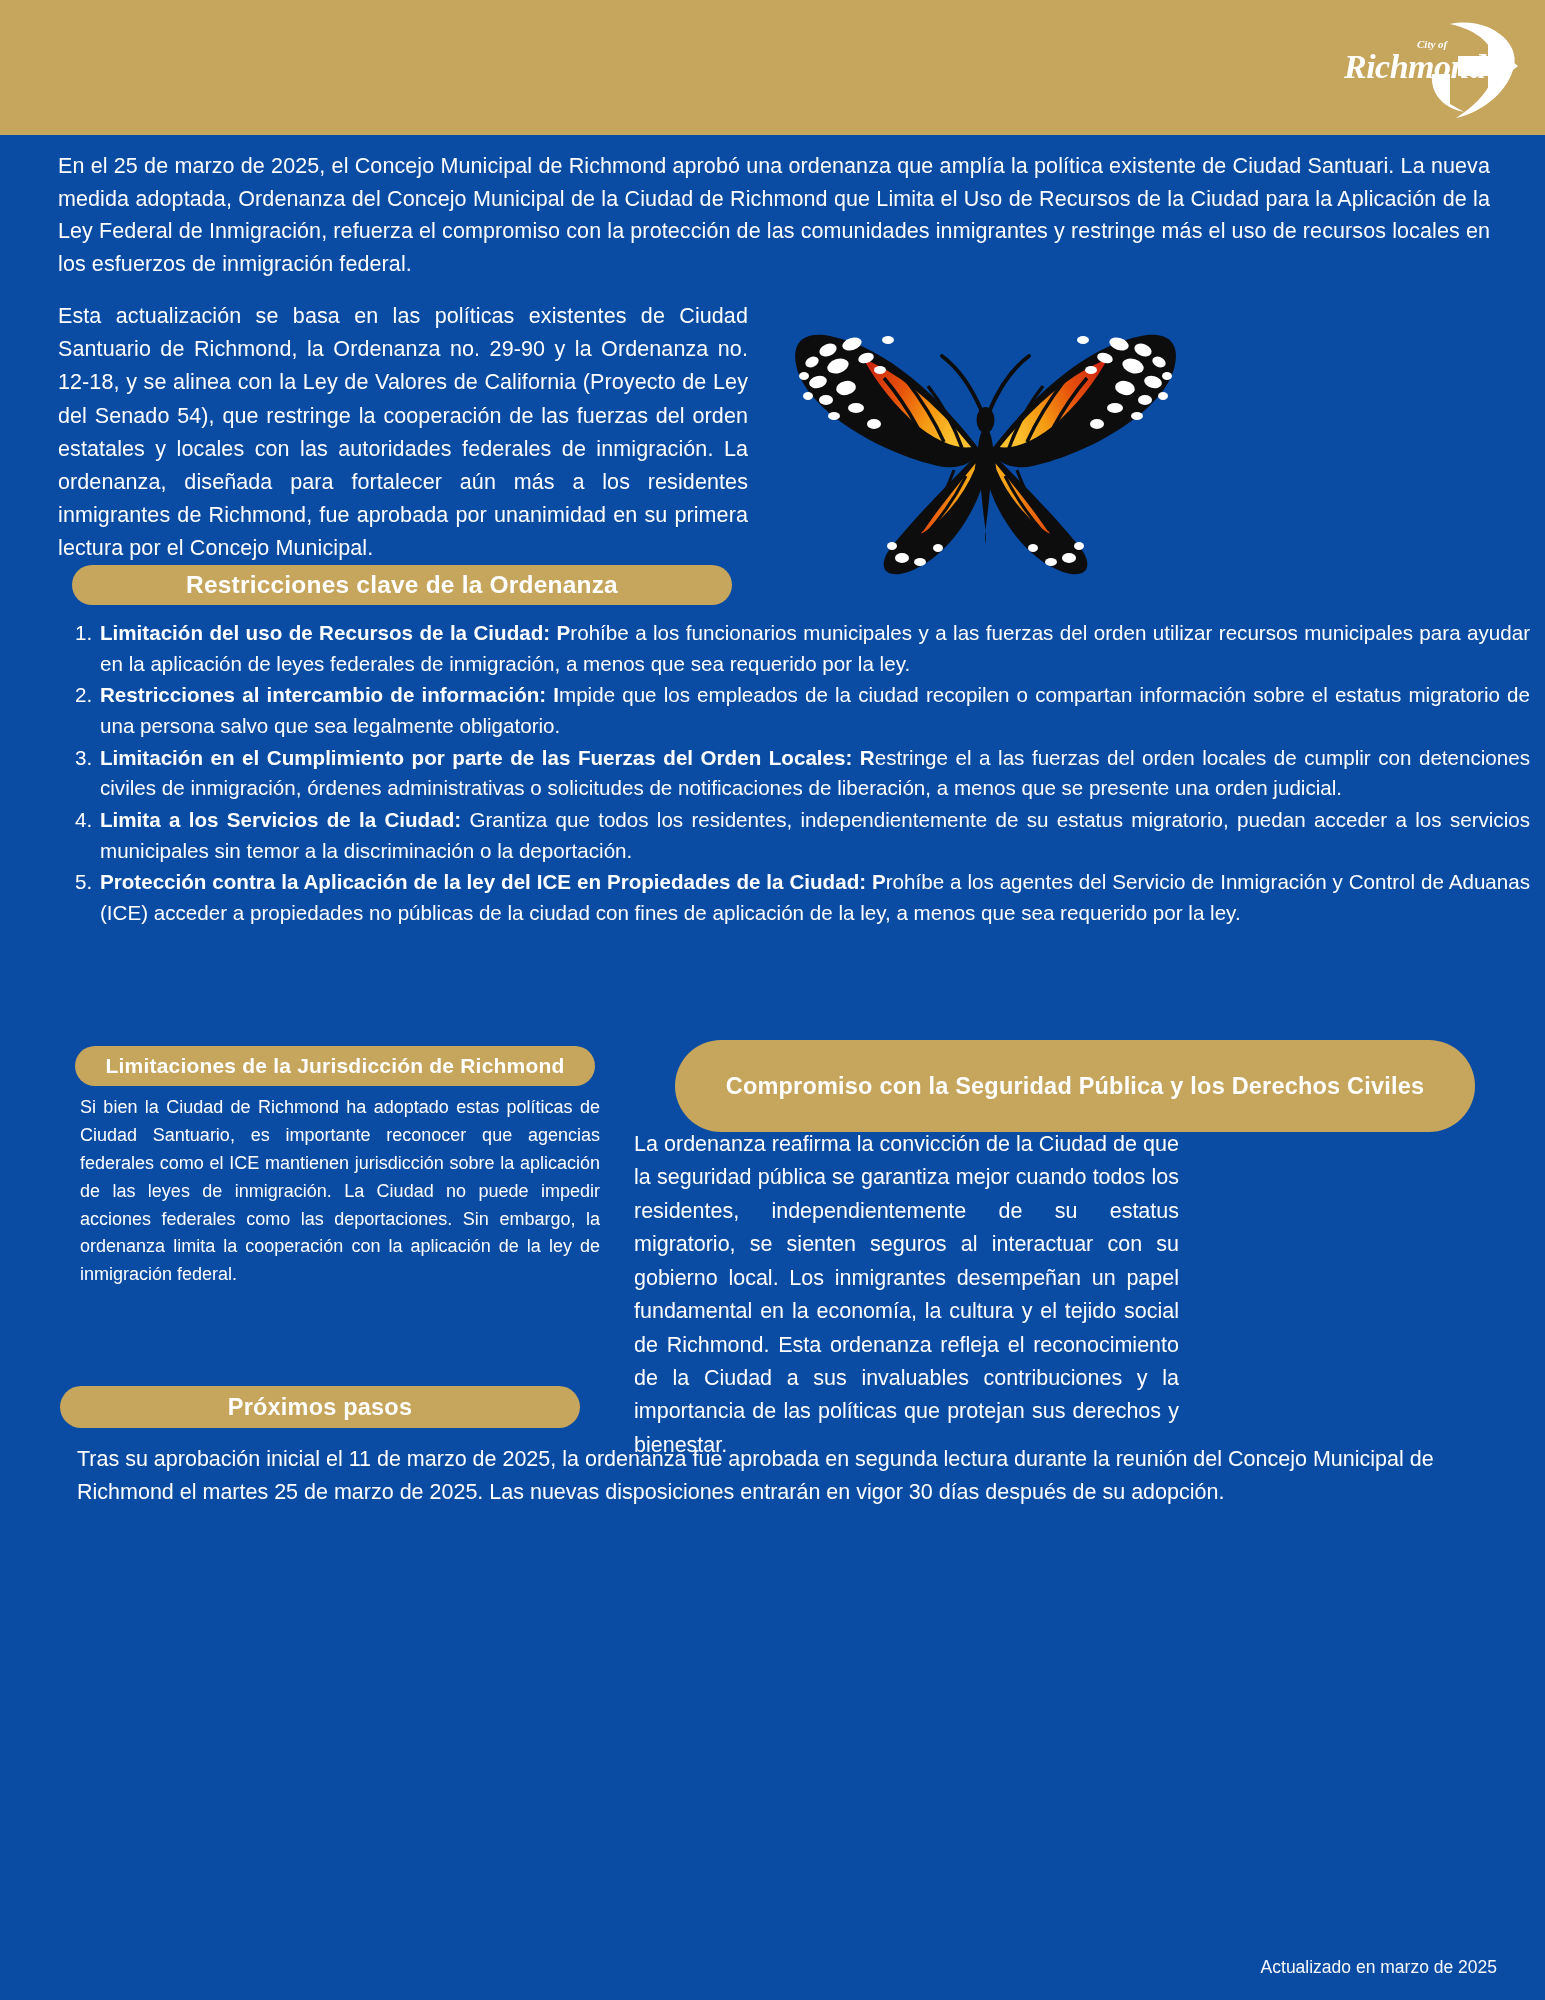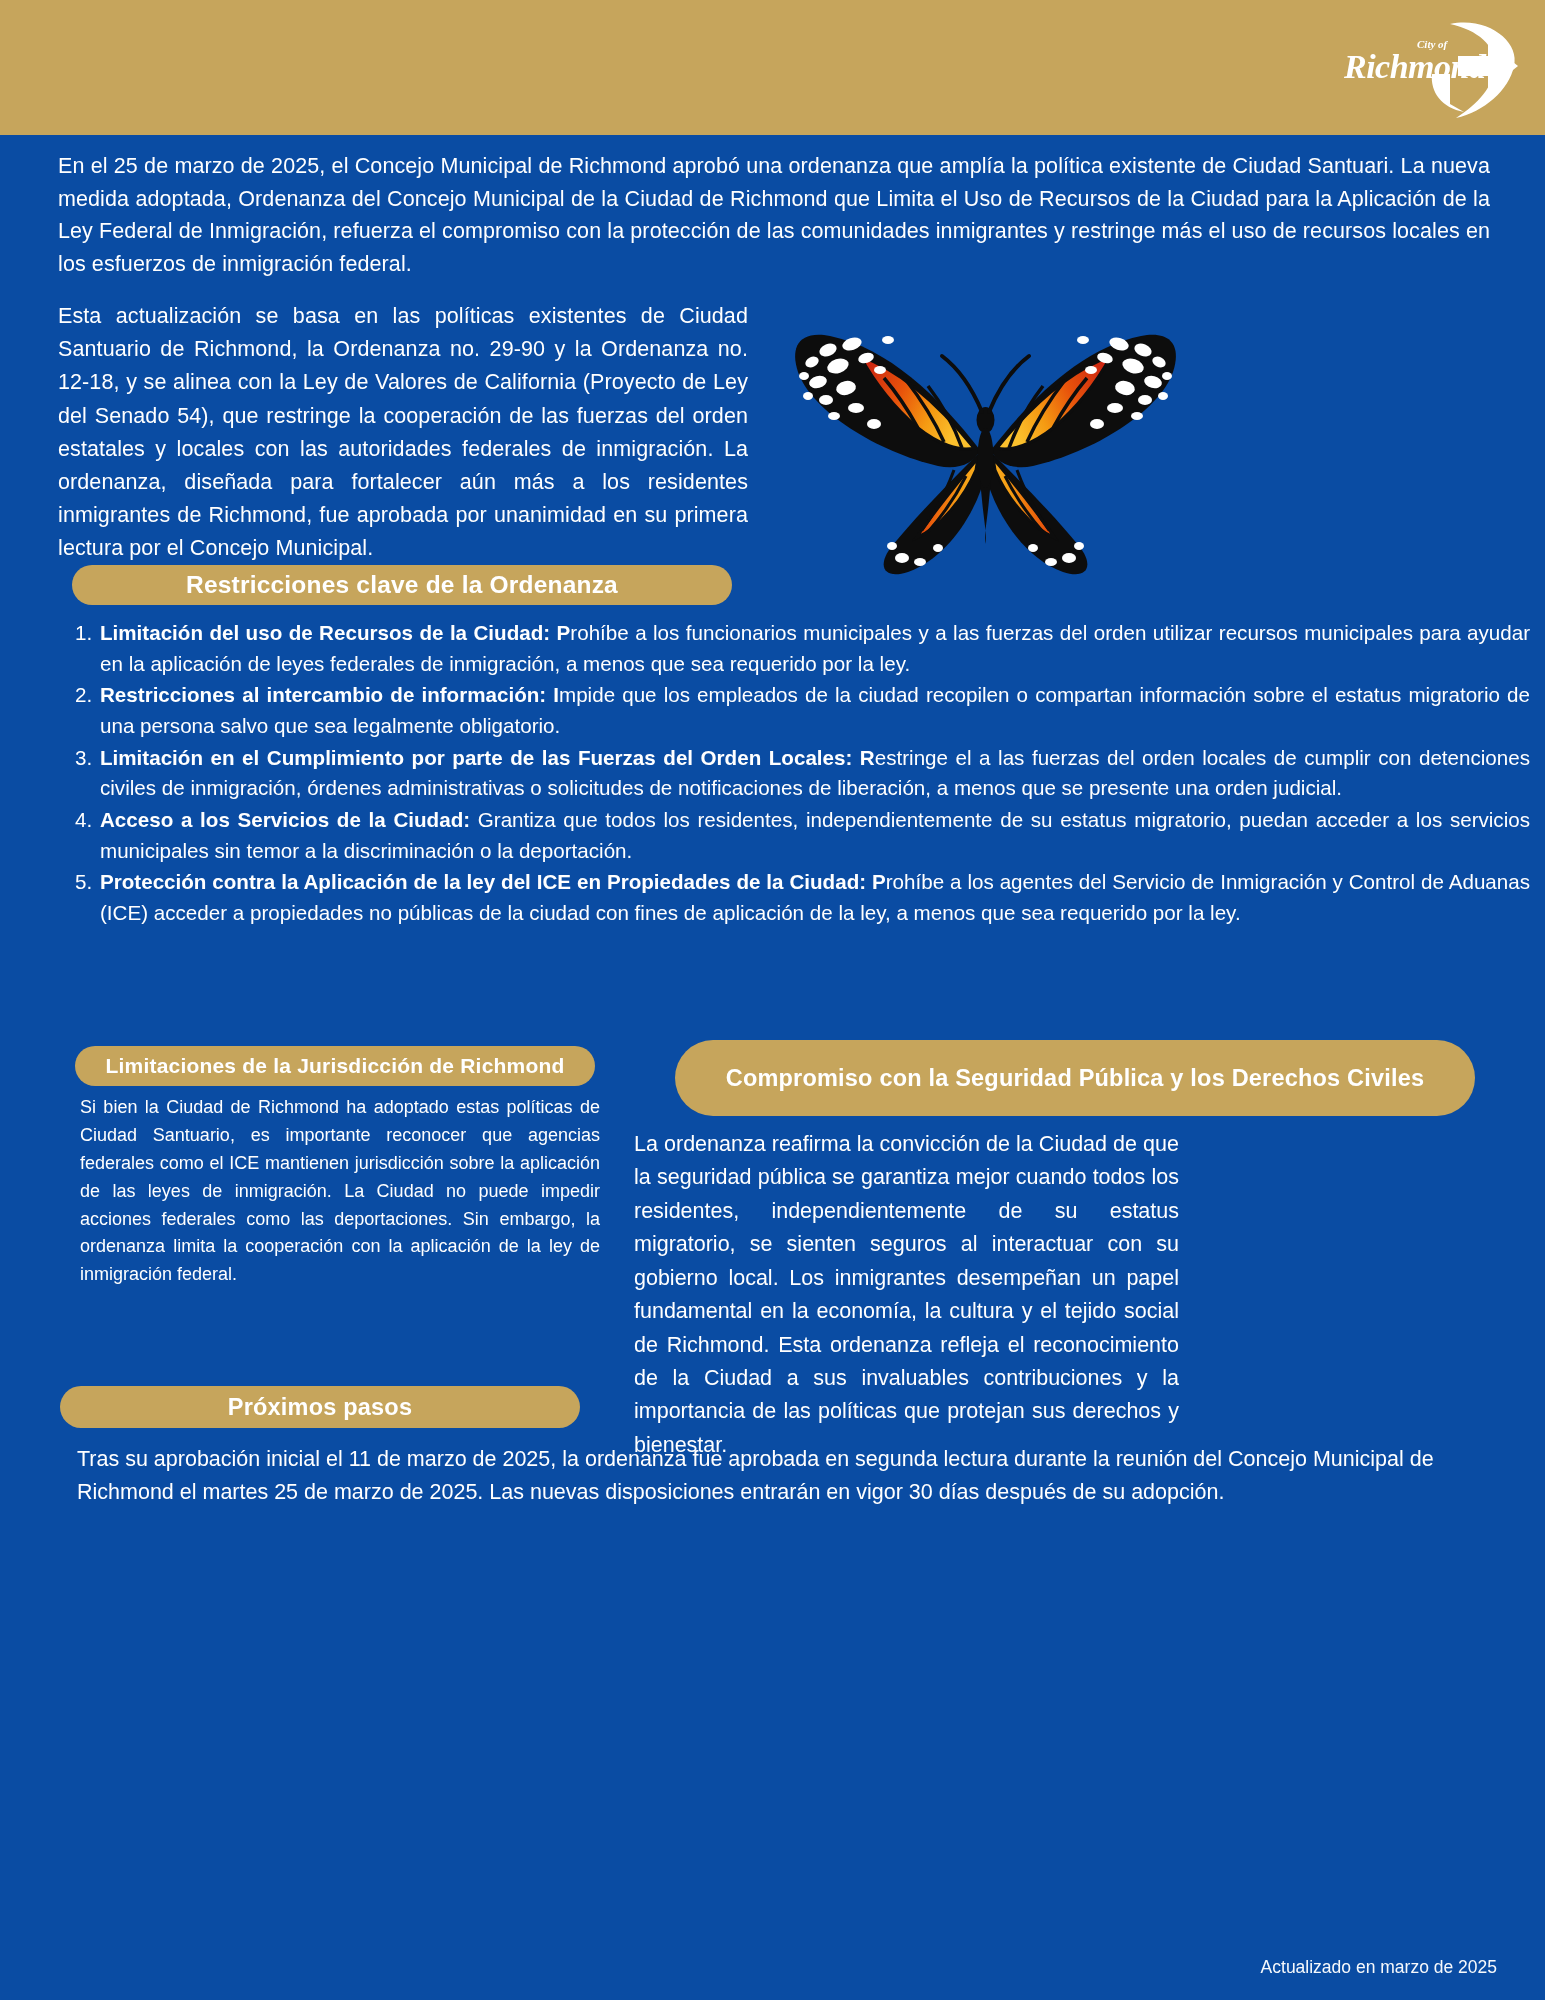--- a/index.html
+++ b/index.html
@@ -63,21 +63,21 @@
   }
   .pill-key{
     position:absolute;left:72px;top:565px;width:660px;height:40px;
     font-size:24.5px;
   }
   .pill-jur{
     position:absolute;left:75px;top:1046px;width:520px;height:40px;
     font-size:21px;
   }
   .pill-comp{
-    position:absolute;left:675px;top:1040px;width:800px;height:76px;
+    position:absolute;left:675px;top:1040px;width:800px;height:92px;
     font-size:23.5px;line-height:1.28;
     padding:0 18px;box-sizing:border-box;
   }
   .pill-next{
     position:absolute;left:60px;top:1386px;width:520px;height:42px;
     font-size:23.5px;
   }
 
   
   ol.provisions{
@@ -234,21 +234,21 @@
       <path d="M221 112 C 231 88, 245 68, 261 56" stroke="#0d0d0d" stroke-width="4" fill="none" stroke-linecap="round"></path>
     </svg>
   </div>
 
   <div class="pill pill-key">Restricciones clave de la Ordenanza</div>
 
   <ol class="provisions">
     <li><b>Limitación del uso de Recursos de la Ciudad: P</b><span>rohíbe a los funcionarios municipales y a las fuerzas del orden utilizar recursos municipales para ayudar en la aplicación de leyes federales de inmigración, a menos que sea requerido por la ley.</span></li>
     <li><b>Restricciones al intercambio de información: I</b><span>mpide que los empleados de la ciudad recopilen o compartan información sobre el estatus migratorio de una persona salvo que sea legalmente obligatorio.</span></li>
     <li><b>Limitación en el Cumplimiento por parte de las Fuerzas del Orden Locales: R</b><span>estringe el a las fuerzas del orden locales de cumplir con detenciones civiles de inmigración, órdenes administrativas o solicitudes de notificaciones de liberación, a menos que se presente una orden judicial.</span></li>
-    <li><b>Acceso a los Servicios de la Ciudad: </b><span>Grantiza que todos los residentes, independientemente de su estatus migratorio, puedan acceder a los servicios municipales sin temor a la discriminación o la deportación.</span></li>
+    <li><b>Limita a los Servicios de la Ciudad: </b><span>Grantiza que todos los residentes, independientemente de su estatus migratorio, puedan acceder a los servicios municipales sin temor a la discriminación o la deportación.</span></li>
     <li><b>Protección contra la Aplicación de la ley del ICE en Propiedades de la Ciudad: P</b><span>rohíbe a los agentes del Servicio de Inmigración y Control de Aduanas (ICE) acceder a propiedades no públicas de la ciudad con fines de aplicación de la ley, a menos que sea requerido por la ley.</span></li>
   </ol>
 
   <div class="pill pill-jur">Limitaciones de la Jurisdicción de Richmond</div>
   <div class="pill pill-comp">Compromiso con la Seguridad Pública y los Derechos Civiles</div>
 
   <div class="col-left">Si bien la Ciudad de Richmond ha adoptado estas políticas de Ciudad Santuario, es importante reconocer que agencias federales como el ICE mantienen jurisdicción sobre la aplicación de las leyes de inmigración. La Ciudad no puede impedir acciones federales como las deportaciones. Sin embargo, la ordenanza limita la cooperación con la aplicación de la ley de inmigración federal.</div>
   <div class="col-right">La ordenanza reafirma la convicción de la Ciudad de que la seguridad pública se garantiza mejor cuando todos los residentes, independientemente de su estatus migratorio, se sienten seguros al interactuar con su gobierno local. Los inmigrantes desempeñan un papel fundamental en la economía, la cultura y el tejido social de Richmond.  Esta ordenanza refleja el reconocimiento de la Ciudad a sus invaluables contribuciones y la importancia de las políticas que protejan sus derechos y bienestar.</div>
 
   <div class="pill pill-next">Próximos pasos</div>

